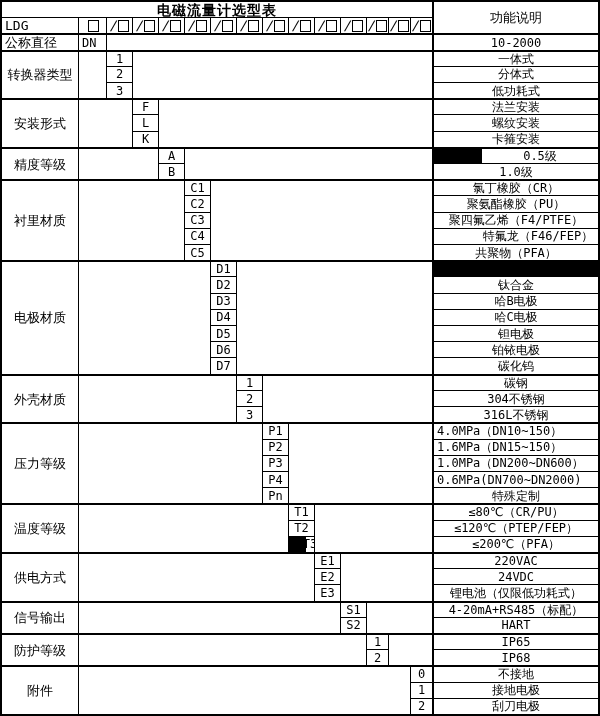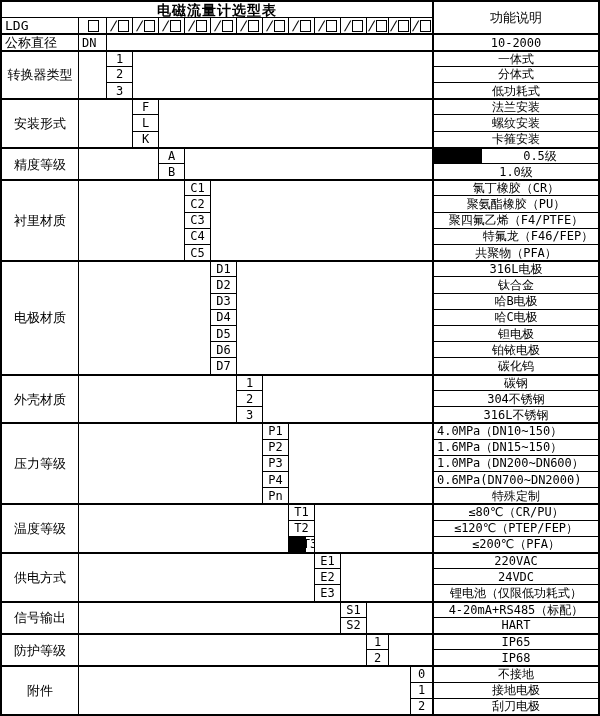--- a/index.html
+++ b/index.html
@@ -124,21 +124,20 @@
     <div class="c code" style="grid-area: 14 / 6 / span 1 / span 1;">C3</div>
     <div class="c fn" style="grid-area: 14 / 16 / span 1 / span 1;">聚四氟乙烯（F4/PTFE）</div>
     <div class="c code" style="grid-area: 15 / 6 / span 1 / span 1;">C4</div>
     <div class="c fn" style="grid-area: 15 / 16 / span 1 / span 1; padding-left: 44px;">特氟龙（F46/FEP）</div>
     <div class="c code" style="grid-area: 16 / 6 / span 1 / span 1;">C5</div>
     <div class="c fn" style="grid-area: 16 / 16 / span 1 / span 1;">共聚物（PFA）</div>
     <div class="c ts" style="grid-area: 12 / 7 / span 5 / span 9;"></div>
     <div class="c lbl ts" style="grid-area: 17 / 1 / span 7 / span 1;">电极材质</div>
     <div class="c ts" style="grid-area: 17 / 2 / span 7 / span 5;"></div>
     <div class="c code ts" style="grid-area: 17 / 7 / span 1 / span 1;">D1</div>
-    <div class="c fn ts" style="grid-area: 17 / 16 / span 1 / span 1;">316L电极</div>
     <div class="c code" style="grid-area: 18 / 7 / span 1 / span 1;">D2</div>
     <div class="c fn" style="grid-area: 18 / 16 / span 1 / span 1;">钛合金</div>
     <div class="c code" style="grid-area: 19 / 7 / span 1 / span 1;">D3</div>
     <div class="c fn" style="grid-area: 19 / 16 / span 1 / span 1;">哈B电极</div>
     <div class="c code" style="grid-area: 20 / 7 / span 1 / span 1; text-align: center;">D4</div>
     <div class="c fn" style="grid-area: 20 / 16 / span 1 / span 1;">哈C电极</div>
     <div class="c code" style="grid-area: 21 / 7 / span 1 / span 1;">D5</div>
     <div class="c fn" style="grid-area: 21 / 16 / span 1 / span 1;">钽电极</div>
     <div class="c code" style="grid-area: 22 / 7 / span 1 / span 1;">D6</div>
     <div class="c fn" style="grid-area: 22 / 16 / span 1 / span 1;">铂铱电极</div>

